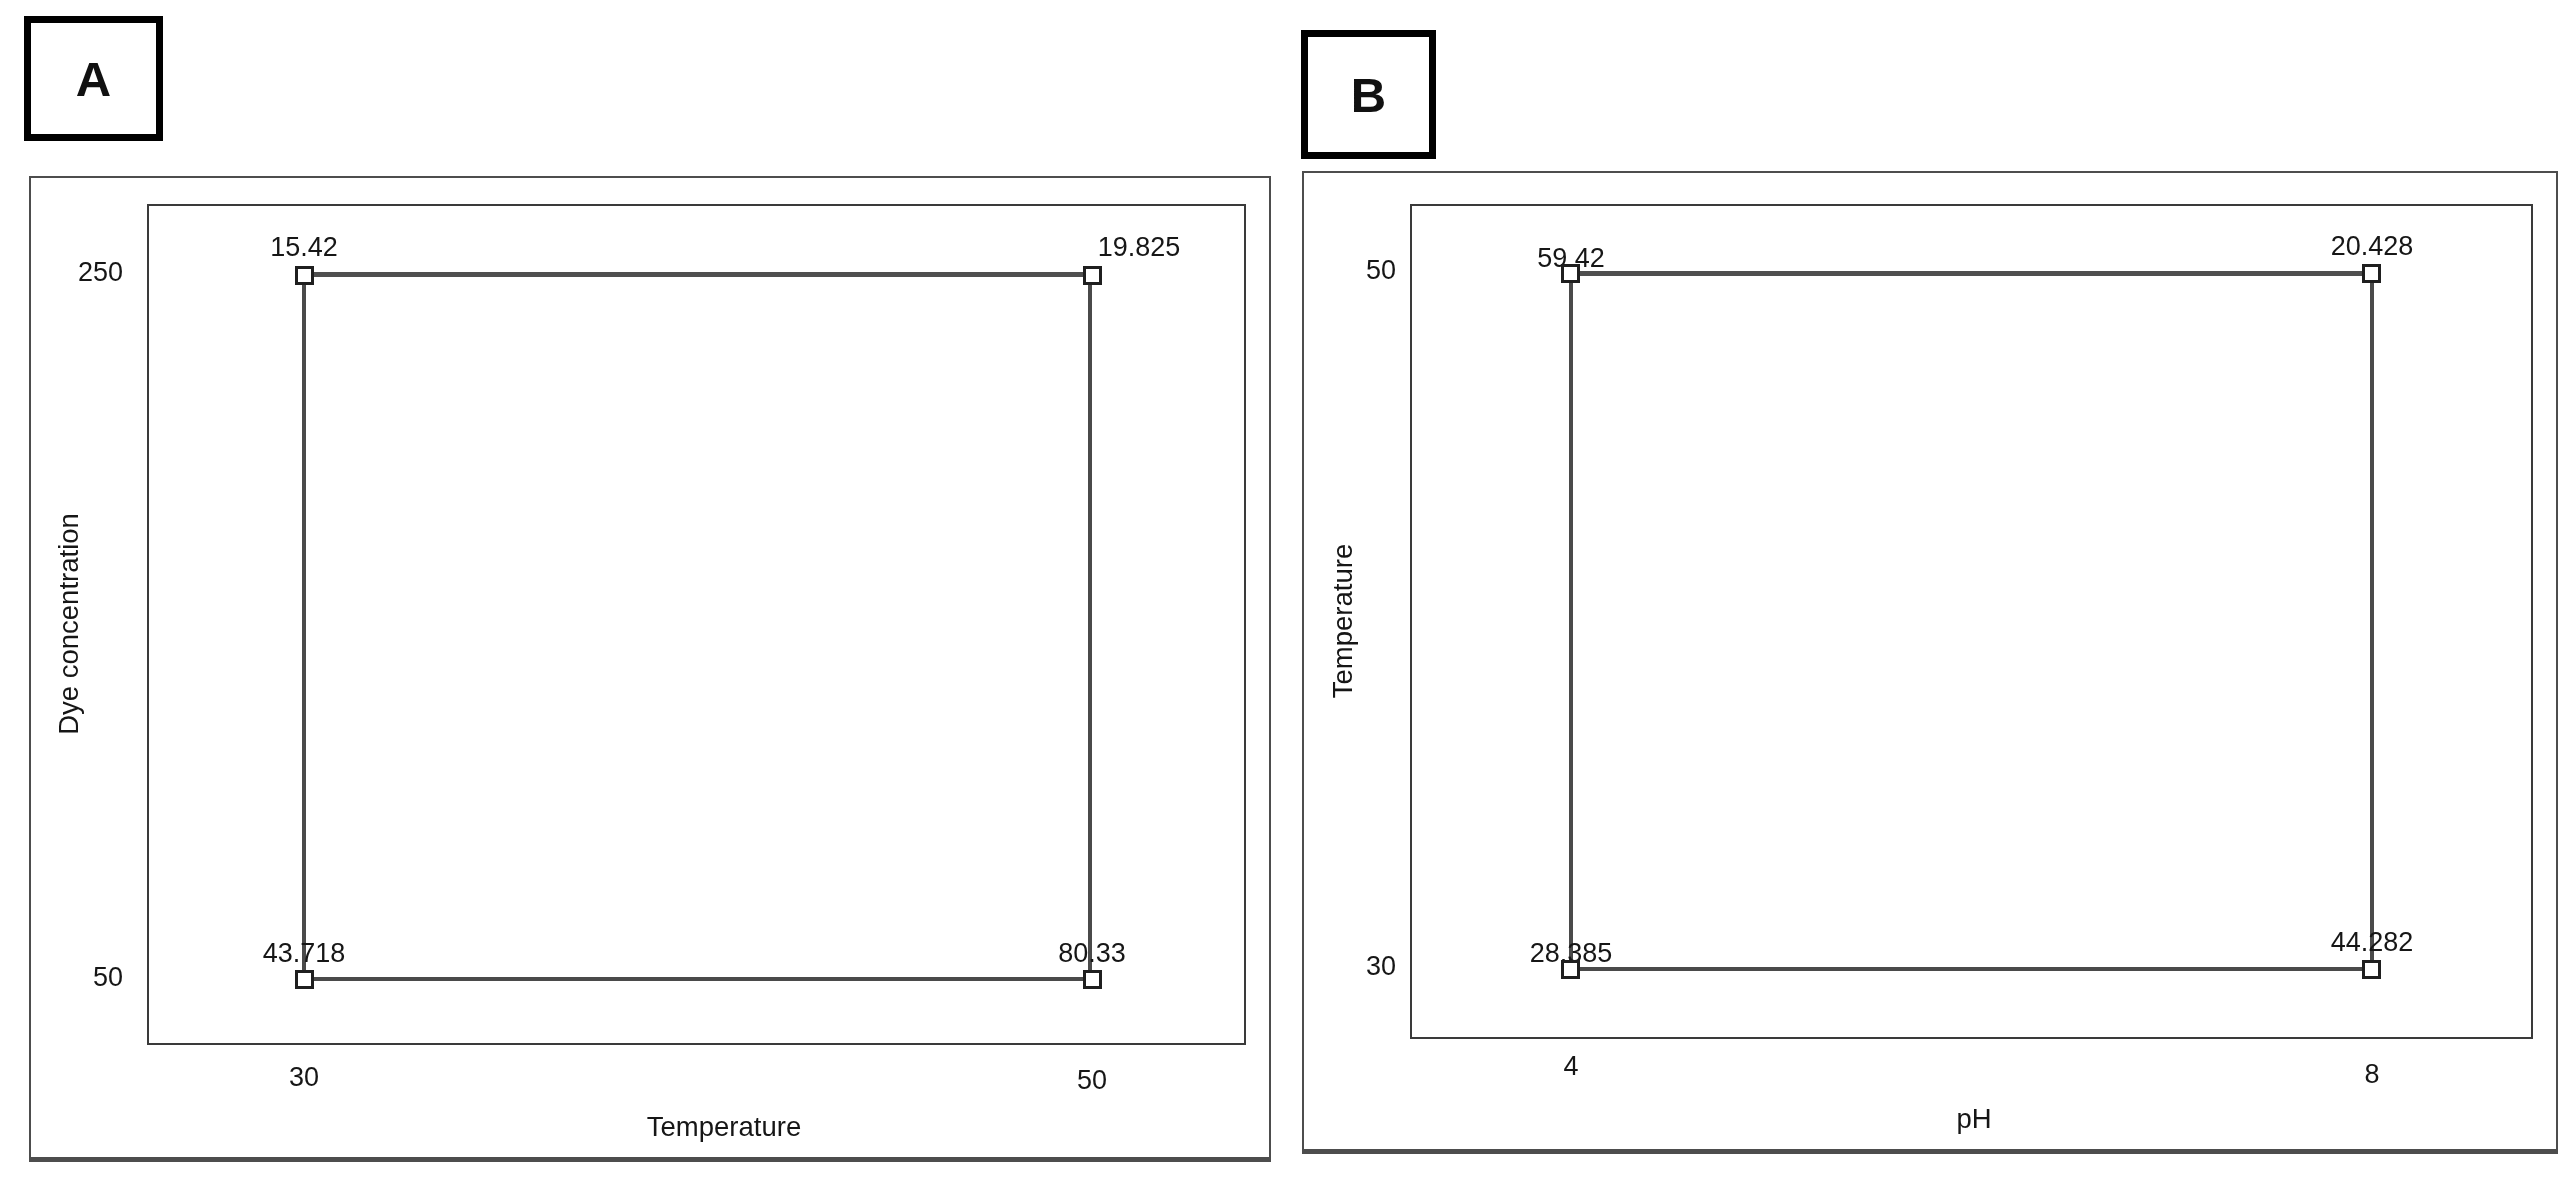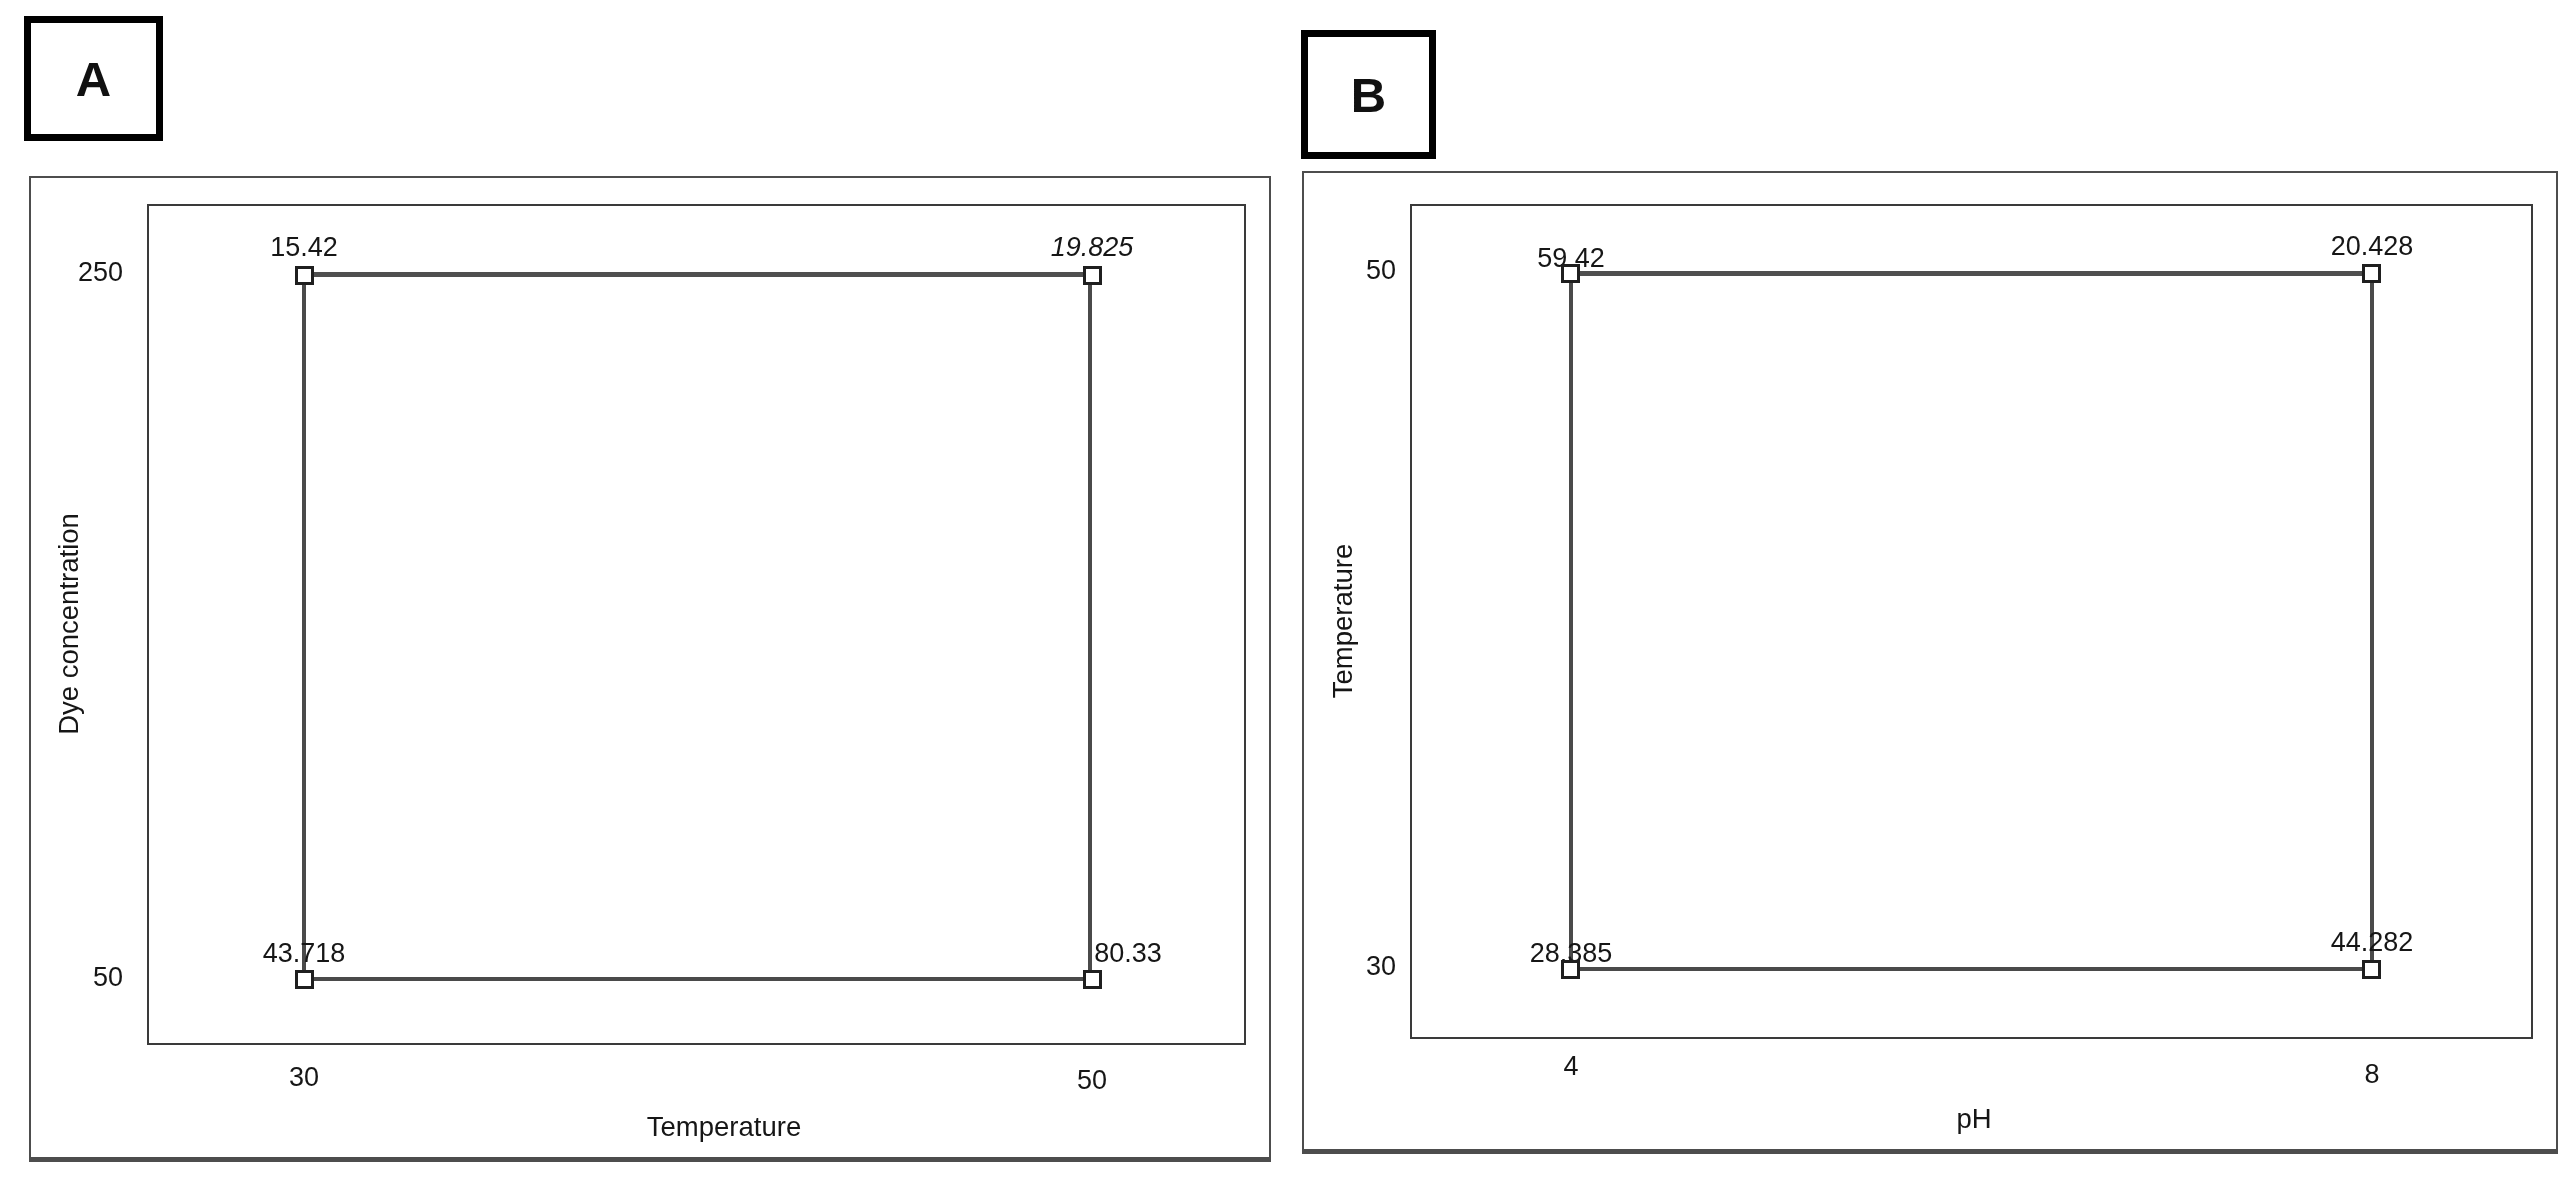--- a/index.html
+++ b/index.html
@@ -47,23 +47,23 @@
   .pa-m-bl{left:295px;top:970px;}
   .pa-m-br{left:1083px;top:970px;}
   .pb-m-tl{left:1561px;top:264px;}
   .pb-m-tr{left:2362px;top:264px;}
   .pb-m-bl{left:1561px;top:960px;}
   .pb-m-br{left:2362px;top:960px;}
 
   
   .val{font-size:27px;line-height:29px;white-space:nowrap;transform:translateX(-50%);z-index:3;color:#161616;}
   .pa-v-tl{left:304px;top:233px;}
-  .pa-v-tr{left:1092px;top:233px;font-style:italic;}
+  .pa-v-tr{left:1139px;top:233px;}
   .pa-v-bl{left:304px;top:939px;}
-  .pa-v-br{left:1128px;top:939px;}
+  .pa-v-br{left:1092px;top:939px;}
   .pb-v-tl{left:1571px;top:244px;}
   .pb-v-tr{left:2372px;top:232px;}
   .pb-v-bl{left:1571px;top:928px;margin-top:11px;}
   .pb-v-br{left:2372px;top:928px;}
 
   
   .ytick{font-size:27px;line-height:29px;width:145px;text-align:right;white-space:nowrap;color:#161616;}
   .xtick{font-size:27px;line-height:29px;white-space:nowrap;transform:translateX(-50%);color:#161616;}
   .pa-ytick-top{left:-22px;top:258px;}
   .pa-ytick-bottom{left:-22px;top:963px;}

